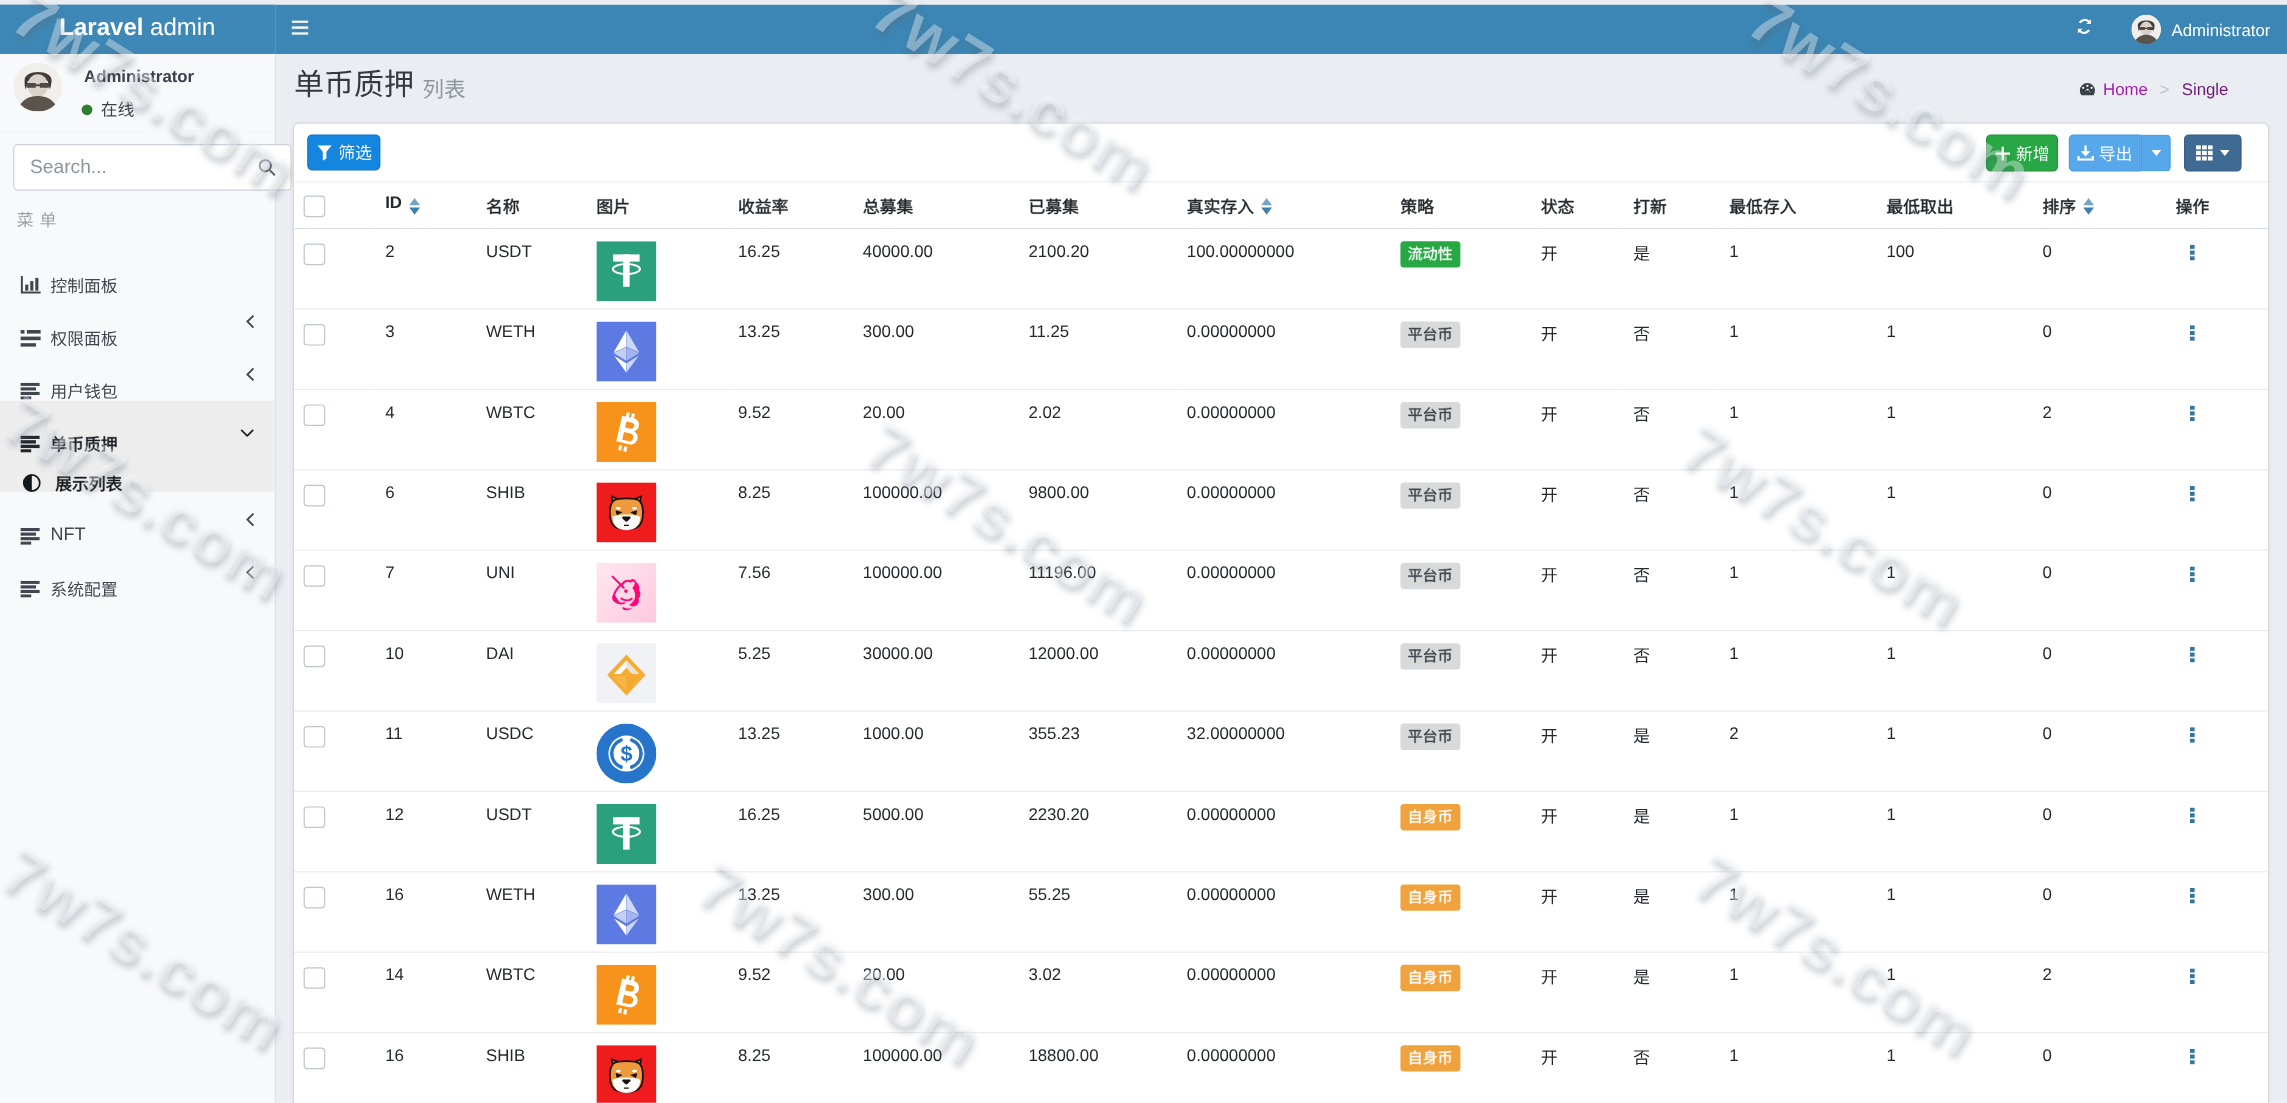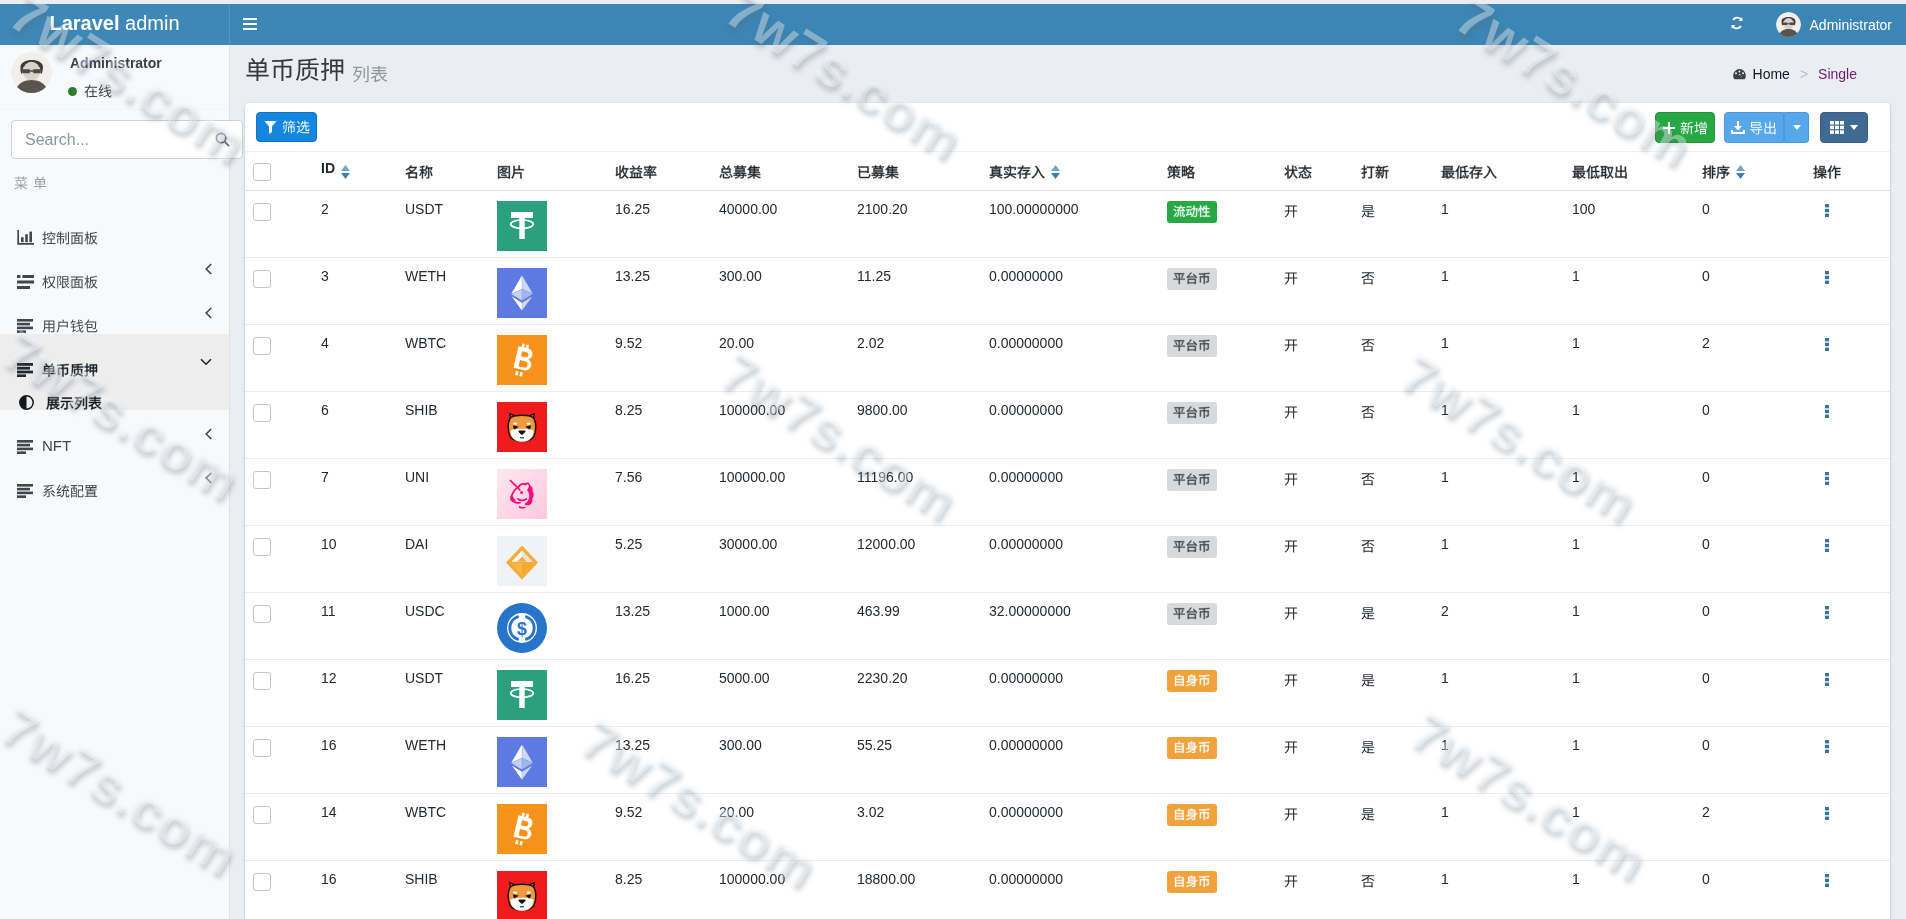--- a/index.html
+++ b/index.html
@@ -357,21 +357,21 @@
     </svg></div>
 <div id="crumb">
     <svg width="15" height="13" viewBox="0 0 16 14">
       <path d="M8 1.2 A6.8 6.8 0 0 0 1.2 8 A6.8 6.8 0 0 0 2.6 12.2 L13.4 12.2 A6.8 6.8 0 0 0 14.8 8 A6.8 6.8 0 0 0 8 1.2 Z" fill="#3a4147"></path>
       <circle cx="8" cy="3.8" r="1" fill="#fff"></circle>
       <circle cx="4.2" cy="5.6" r="1" fill="#fff"></circle>
       <circle cx="11.8" cy="5.6" r="1" fill="#fff"></circle>
       <path d="M10.9 10.3 A3.3 3.3 0 0 0 5.4 8.6 L7.8 6.6 A0.9 0.9 0 0 1 9 7.9 Z" fill="#fff"></path>
     </svg>
     <span style="width:6px"></span>
-    <span style="color:#0f172a">Home</span>
+    <span style="color:#a21caf">Home</span>
     <span style="color:#b9bfc4;padding:0 10px">&gt;</span>
     <span style="color:#701a75">Single</span>
   </div>
 <div id="card">
 <div id="chead">
 <span class="btn" id="fbtn">
         <svg width="13" height="13" viewBox="0 0 13 13">
           <path d="M.5 0 H12.5 L8 5.5 V11 L5 13 V5.5 Z" fill="#fff"></path>
         </svg>
         <span style="width:5px"></span>
@@ -867,21 +867,21 @@
             <svg style="display:block" width="50" height="50">
               <circle cx="25" cy="25" r="25" fill="#2775ca"></circle>
               <circle cx="25" cy="25" r="15" fill="#fff"></circle>
               <path d="M20.5 13.8 A12 12 0 0 0 20.5 36.2" fill="none" stroke="#2775ca" stroke-width="3" stroke-linecap="round"></path>
               <path d="M29.5 13.8 A12 12 0 0 1 29.5 36.2" fill="none" stroke="#2775ca" stroke-width="3" stroke-linecap="round"></path>
               <text x="25" y="31.5" font-size="18" font-weight="bold" fill="#2775ca" text-anchor="middle" font-family="Liberation Sans">$</text>
             </svg>
           </td>
           <td>13.25</td>
           <td>1000.00</td>
-          <td>463.99</td>
+          <td>355.23</td>
           <td>32.00000000</td>
           <td><div class="badge bgray">
               <svg class="zh" style="color:#42484e;" width="37.5" height="12.5" viewBox="0 -880 3000 1000">
                 <use href="#u23" x="0" class="b"></use>
                 <use href="#u11" x="1000" class="b"></use>
                 <use href="#u22" x="2000" class="b"></use>
               </svg>
             </div></td>
           <td>
             <span style="display:block;margin-top:3px"><svg class="zh" width="14" height="14" viewBox="0 -880 1000 1000">

